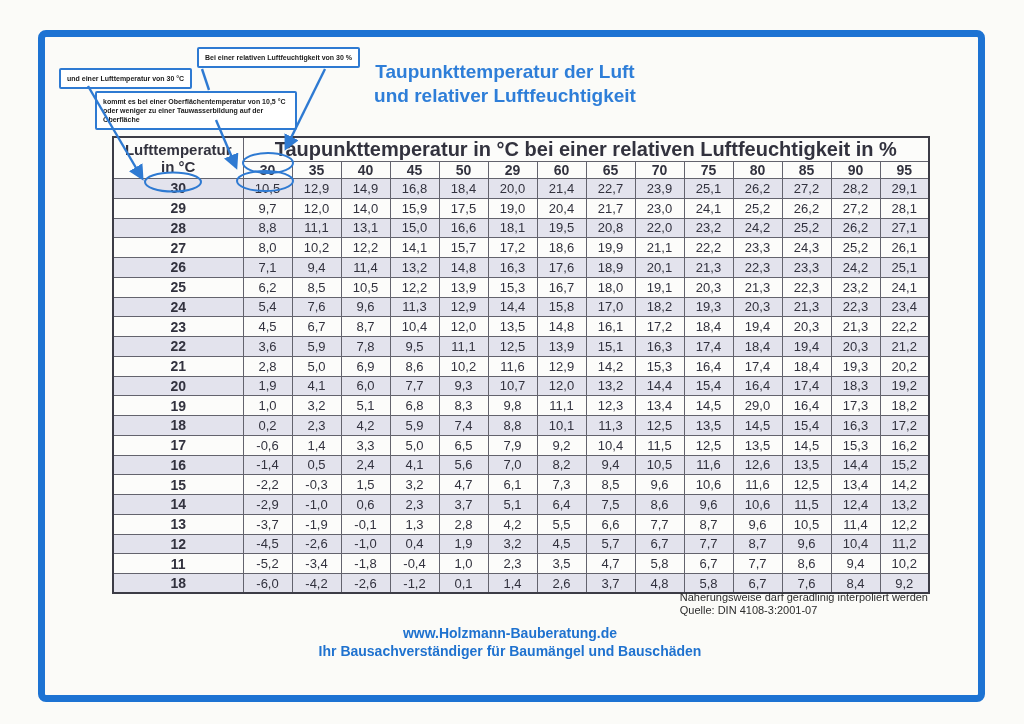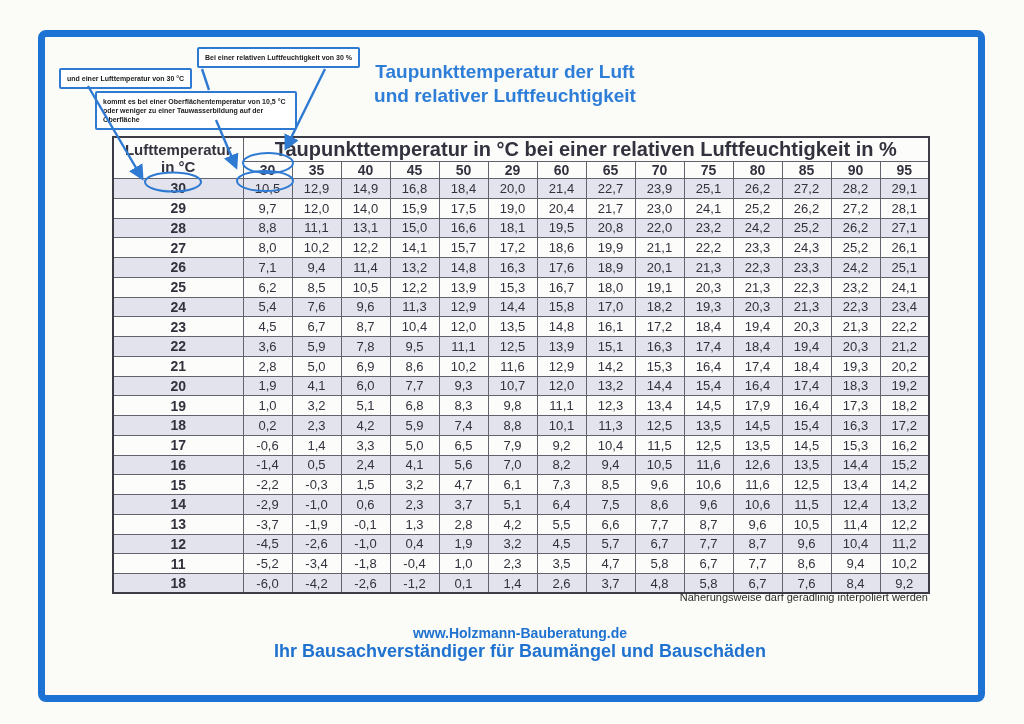--- a/index.html
+++ b/index.html
@@ -51,25 +51,25 @@
   tbody tr.shade{background:#e3e3ed;}
   tbody th{font-size:14px;font-weight:bold;}
   tbody td{font-size:13px;font-weight:400;color:#383846;}
   
   .notes{
     position:absolute;right:96px;top:591px;text-align:left;
     font-size:11px;line-height:13px;color:#2c2c2c;
   }
   
   .footer{
-    position:absolute;left:50px;top:624px;width:940px;text-align:center;
+    position:absolute;left:40px;top:624px;width:940px;text-align:center;
     color:#1f72cf;font-weight:bold;
   }
   .footer .l1{font-size:14px;line-height:18px;}
-  .footer .l2{font-size:18px;line-height:19px;}
+  .footer .l2{font-size:14px;line-height:19px;}
 </style>
 </head>
 <body>
 
 <div class="scan-page">
   <div class="frame"></div>
 
   <div class="title">
     <div>Taupunkttemperatur der Luft</div>
     <div>und relativer Luftfeuchtigkeit</div>
@@ -315,21 +315,21 @@
           <td>1,0</td>
           <td>3,2</td>
           <td>5,1</td>
           <td>6,8</td>
           <td>8,3</td>
           <td>9,8</td>
           <td>11,1</td>
           <td>12,3</td>
           <td>13,4</td>
           <td>14,5</td>
-          <td>17,9</td>
+          <td>29,0</td>
           <td>16,4</td>
           <td>17,3</td>
           <td>18,2</td>
         </tr>
         <tr class="shade">
           <th>18</th>
           <td>0,2</td>
           <td>2,3</td>
           <td>4,2</td>
           <td>5,9</td>
@@ -497,19 +497,20 @@
     </g>
     <g stroke="#2e7ad2" stroke-width="2" fill="none">
       <ellipse cx="268" cy="163" rx="25" ry="10"></ellipse>
       <ellipse cx="173" cy="182" rx="28" ry="9.5"></ellipse>
       <ellipse cx="265" cy="181" rx="28" ry="10"></ellipse>
     </g>
   </svg>
 
   <div class="notes">
     <div>Näherungsweise darf geradlinig interpoliert werden</div>
+    <div>Quelle: DIN 4108-3:2001-07</div>
   </div>
 
   <div class="footer">
     <div class="l1">www.Holzmann-Bauberatung.de</div>
     <div class="l2">Ihr Bausachverständiger für Baumängel und Bauschäden</div>
   </div>
 </div>
 
 </body></html>

